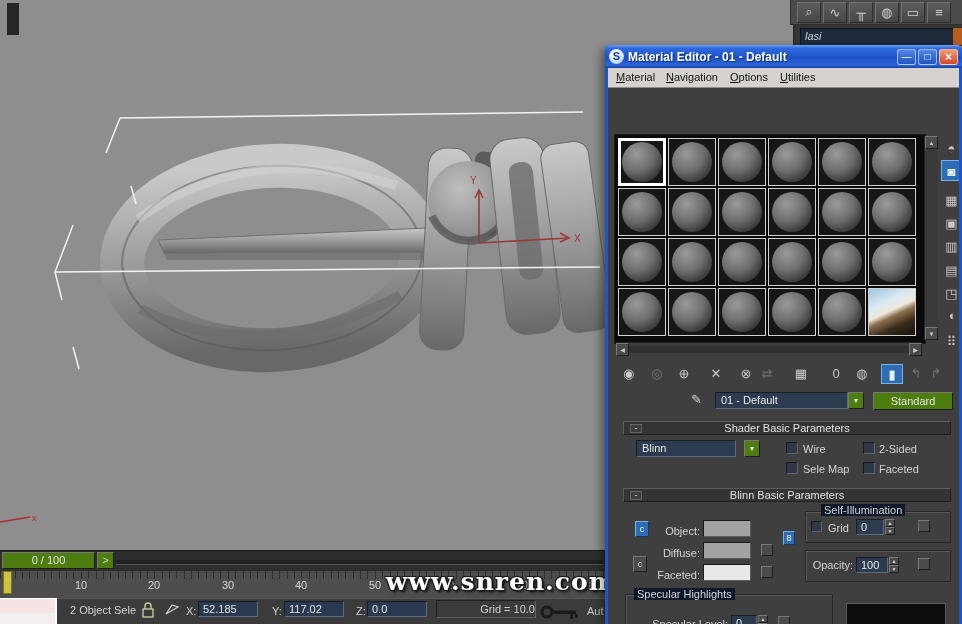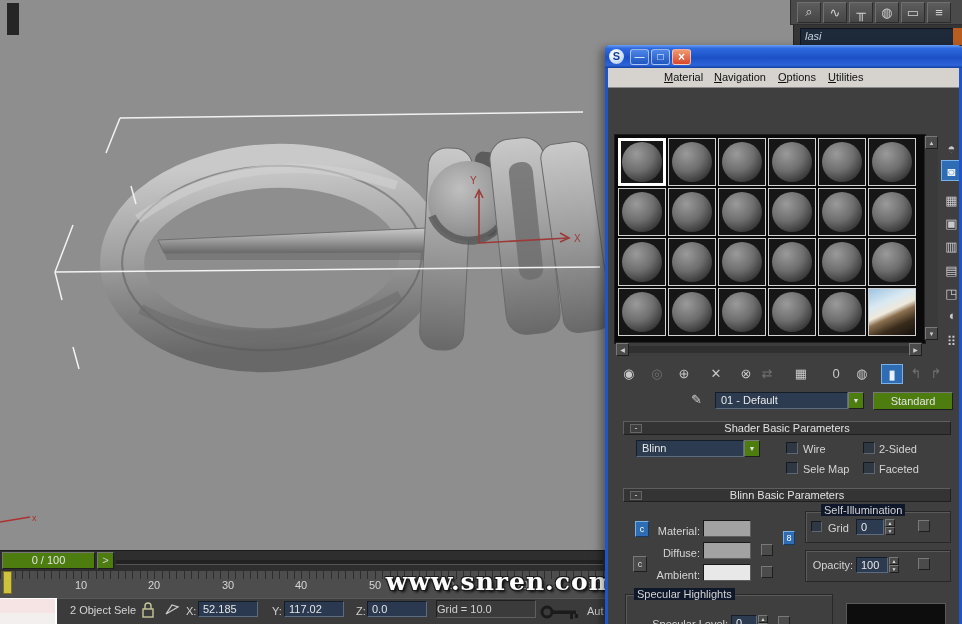--- a/index.html
+++ b/index.html
@@ -30,35 +30,35 @@
   .tnum{position:absolute;top:579px;transform:translateX(-50%);color:#d6d6d6;font-size:11px;}
   #frame-marker{left:3px;top:571px;width:9px;height:23px;background:#cec23f;border:1px solid #7c711c;box-sizing:border-box;}
   #watermark{left:336px;top:567px;width:330px;text-align:center;font-family:"DejaVu Serif",serif;font-weight:bold;font-size:25px;color:#fff;letter-spacing:1px;
     text-shadow:1px 1px 0 #1a1a1a,-1px -1px 0 #1a1a1a,1px -1px 0 #1a1a1a,-1px 1px 0 #1a1a1a,2px 2px 3px #000;}
 
   #statusbar{left:0;top:598px;width:605px;height:26px;background:#3b3b3b;border-top:1px solid #585858;}
   #listener{left:0;top:598px;width:57px;height:26px;background:linear-gradient(#f6e4e4 0 55%,#f3efef 55% 100%);border-right:2px solid #fff;border-top:1px solid #fff;box-sizing:border-box;}
   #sel-status{left:70px;top:604px;color:#d4d4d4;}
   .coordlab{position:absolute;top:605px;color:#cfcfcf;}
   .coordfield{position:absolute;top:601px;width:60px;height:16px;background:#2a3950;border:1px solid;border-color:#141c28 #5c6c80 #5c6c80 #141c28;color:#e4e4e4;padding:1px 0 0 4px;box-sizing:border-box;}
-  #gridbox{left:436px;top:600px;width:100px;height:18px;border:1px solid;border-color:#1f1f1f #5f5f5f #5f5f5f #1f1f1f;text-align:left;line-height:16px;color:#d0d0d0;box-sizing:border-box;}
+  #gridbox{left:436px;top:600px;width:100px;height:18px;border:1px solid;border-color:#1f1f1f #5f5f5f #5f5f5f #1f1f1f;text-align:right;line-height:16px;color:#d0d0d0;box-sizing:border-box;}
   #autkey{left:587px;top:605px;width:18px;overflow:hidden;color:#c8c8c8;}
 
   
   #mewin{left:605px;top:45px;width:357px;height:579px;background:#2154c6;border-radius:5px 5px 0 0;box-shadow:-4px 3px 8px rgba(0,0,0,.4);}
   #tbar{left:0;top:0;width:357px;height:23px;border-radius:5px 5px 0 0;
         background:linear-gradient(180deg,#6ba0ef 0%,#2f6ae0 14%,#1c51c6 55%,#2d64d8 88%,#123e9e 100%);
         display:flex;align-items:center;padding:0 4px;box-sizing:border-box;}
   #me-logo{width:15px;height:15px;border-radius:50%;background:radial-gradient(circle at 35% 30%,#ffffff,#cfe0f5 60%,#9ab8e0);color:#153f92;font-weight:bold;font-size:11px;text-align:center;line-height:15px;margin-right:4px;}
   #me-title{color:#fff;font-weight:bold;font-size:12px;text-shadow:1px 1px 1px #0a2a6a;flex:1;white-space:nowrap;}
   .wbtn{width:19px;height:16px;margin-left:2px;border-radius:3px;border:1px solid rgba(255,255,255,.55);
         background:linear-gradient(#4e86e8,#1f55c0);color:#fff;font-size:10px;text-align:center;line-height:14px;box-sizing:border-box;}
   #btn-close{background:linear-gradient(#f09a72,#d8472c);font-size:12px;font-weight:bold;}
   #menubar{left:3px;top:23px;width:351px;height:20px;background:#d6d3ce;border-bottom:1px solid #8a8a8a;color:#000;box-sizing:border-box;}
-  .menu-item{position:absolute;top:3px;color:#111;margin-left:48px;}
+  .menu-item{position:absolute;top:3px;color:#111;}
   #mbody{left:3px;top:43px;width:351px;height:536px;background:#3f3f3f;overflow:hidden;}
 
   
   #palette{left:6px;top:46px;width:310px;height:208px;background:#0a0a0a;border:1px solid #1c1c1c;}
   #slotgrid{left:8px;top:48px;display:grid;grid-template-columns:repeat(6,48px);grid-template-rows:repeat(4,48px);gap:2px;background:#0a0a0a;padding:2px;}
   .slot{background:#161616;border:1px solid #d2d2d2;box-sizing:border-box;display:flex;align-items:center;justify-content:center;}
   .slot.sel{border:3px solid #fff;}
   .sphere{width:40px;height:40px;border-radius:50%;
           background:radial-gradient(circle at 36% 30%,#9a9a9a,#6e6e6e 45%,#3c3c3c 75%,#232323 100%);}
   .slot.sky{background:linear-gradient(155deg,#9cc3e0 0%,#d9e9f3 30%,#efe9da 47%,#8a6f4e 57%,#3a2c1c 75%,#14100c 100%);}
@@ -218,20 +218,21 @@
   <rect x="12" y="8.5" width="24" height="3.5" fill="#1b1b1b"></rect>
   <rect x="30" y="12" width="3" height="5" fill="#1b1b1b"></rect>
   <rect x="35" y="12" width="3" height="4" fill="#1b1b1b"></rect>
 </svg>
 <span class="abs" id="autkey">Aut</span>
 
 <div class="abs" id="mewin">
 
   <div class="abs" id="tbar">
     <span id="me-logo">S</span>
+    <span id="me-title">Material Editor - 01 - Default</span>
     <span class="wbtn">—</span>
     <span class="wbtn">□</span>
     <span class="wbtn" id="btn-close">×</span>
   </div>
 
   <div class="abs" id="menubar">
     <span class="menu-item" style="left:8px"><u>M</u>aterial</span>
     <span class="menu-item" style="left:58px"><u>N</u>avigation</span>
     <span class="menu-item" style="left:122px"><u>O</u>ptions</span>
     <span class="menu-item" style="left:172px"><u>U</u>tilities</span>
@@ -346,43 +347,43 @@
 
     <span class="abs" id="eyedropper">✎</span>
     <div class="abs darkfield" id="matname">01 - Default</div>
     <div class="abs raised" id="matname-arrow">▼</div>
     <div class="abs raised" id="std-btn">Standard</div>
 
     <div class="rollhdr" style="top:333px">
       <span class="collapse">-</span>
       <span>Shader Basic Parameters</span>
     </div>
-    <div class="abs darkfield" style="left:28px;top:352px;width:108px;height:17px;padding:1px 0 0 5px;">Blinn</div>
+    <div class="abs darkfield" style="left:28px;top:352px;width:100px;height:17px;padding:1px 0 0 5px;">Blinn</div>
     <div class="abs raised" style="left:136px;top:352px;width:16px;height:17px;text-align:center;line-height:15px;font-size:7px;">▼</div>
     <span class="cb" style="left:178px;top:354px"></span>
     <span class="lbl" style="left:195px;top:355px">Wire</span>
     <span class="cb" style="left:255px;top:354px"></span>
     <span class="lbl" style="left:271px;top:355px">2-Sided</span>
     <span class="cb" style="left:178px;top:374px"></span>
     <span class="lbl" style="left:195px;top:375px">Sele Map</span>
     <span class="cb" style="left:255px;top:374px"></span>
     <span class="lbl" style="left:271px;top:375px">Faceted</span>
 
     <div class="rollhdr" style="top:400px">
       <span class="collapse">-</span>
       <span>Blinn Basic Parameters</span>
     </div>
     <span class="locktgl on" style="left:27px;top:433px">c</span>
     <span class="locktgl" style="left:25px;top:468px">c</span>
-    <span class="rlbl" style="left:32px;top:437px;width:60px">Material:</span>
+    <span class="rlbl" style="left:32px;top:437px;width:60px">Object:</span>
     <div class="swatch" style="left:95px;top:432px;background:#a2a2a2"></div>
     <span class="rlbl" style="left:32px;top:459px;width:60px">Diffuse:</span>
     <div class="swatch" style="left:95px;top:454px;background:#a2a2a2"></div>
     <span class="mapbtn" style="left:153px;top:456px"></span>
-    <span class="rlbl" style="left:32px;top:481px;width:60px">Ambient:</span>
+    <span class="rlbl" style="left:32px;top:481px;width:60px">Faceted:</span>
     <div class="swatch" style="left:95px;top:476px;background:#e8e8e8"></div>
     <span class="mapbtn" style="left:153px;top:478px"></span>
     <span class="locktgl on" style="left:175px;top:443px;width:12px;height:14px;line-height:12px">8</span>
 
     <div class="grp" style="left:197px;top:423px;width:144px;height:30px"></div>
     <span class="grp-title" style="left:213px;top:416px">Self-Illumination</span>
     <span class="cb" style="left:203px;top:433px;width:11px;height:11px"></span>
     <span class="lbl" style="left:220px;top:434px">Grid</span>
     <div class="numfield darkfield" style="left:248px;top:431px;width:28px">0</div>
     <span class="spin" style="left:277px;top:431px">

